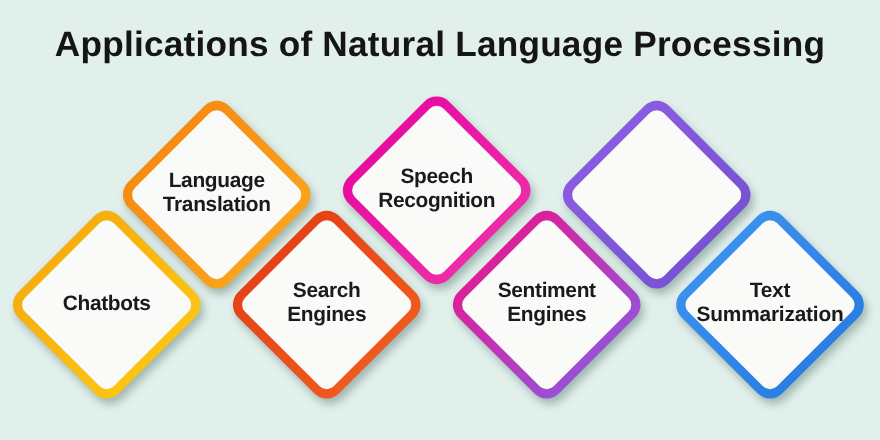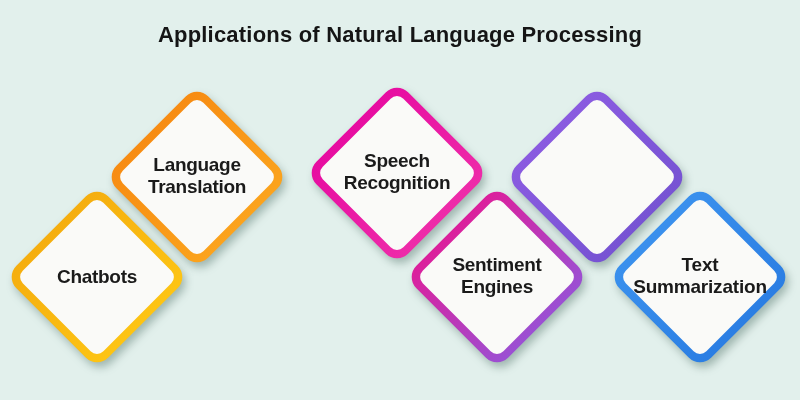--- a/index.html
+++ b/index.html
@@ -13,21 +13,21 @@
     background: #e2f0ec; 
   }
 
   .title {
     position: absolute;
     top: 22px;
     left: 0;
     width: 800px;
     margin: 0;
     text-align: center;
-    font-size: 22px;
+    font-size: 32px;
     font-weight: 700;
     letter-spacing: 0.2px;
     color: #151515; 
   }
 
   .wrap {
     position: absolute;
     width: 130px;
     height: 130px;
   }
@@ -93,20 +93,27 @@
   </div>
 
   <div class="wrap pos-1" style="--c1: #f78c13; --c2: #fba31d;">
     <div class="shadow-layer">
       <div class="diamond"></div>
     </div>
     <div class="label">Language
 Translation</div>
   </div>
 
+  <div class="wrap pos-2" style="--c1: #e64217; --c2: #ef5a1e;">
+    <div class="shadow-layer">
+      <div class="diamond"></div>
+    </div>
+    <div class="label">Search
+Engines</div>
+  </div>
 
   <div class="wrap pos-3" style="--c1: #e70da1; --c2: #ee2ba9;">
     <div class="shadow-layer">
       <div class="diamond"></div>
     </div>
     <div class="label">Speech
 Recognition</div>
   </div>
 
   <div class="wrap pos-4" style="--c1: #dc209c; --c2: #9b4fd3;">

